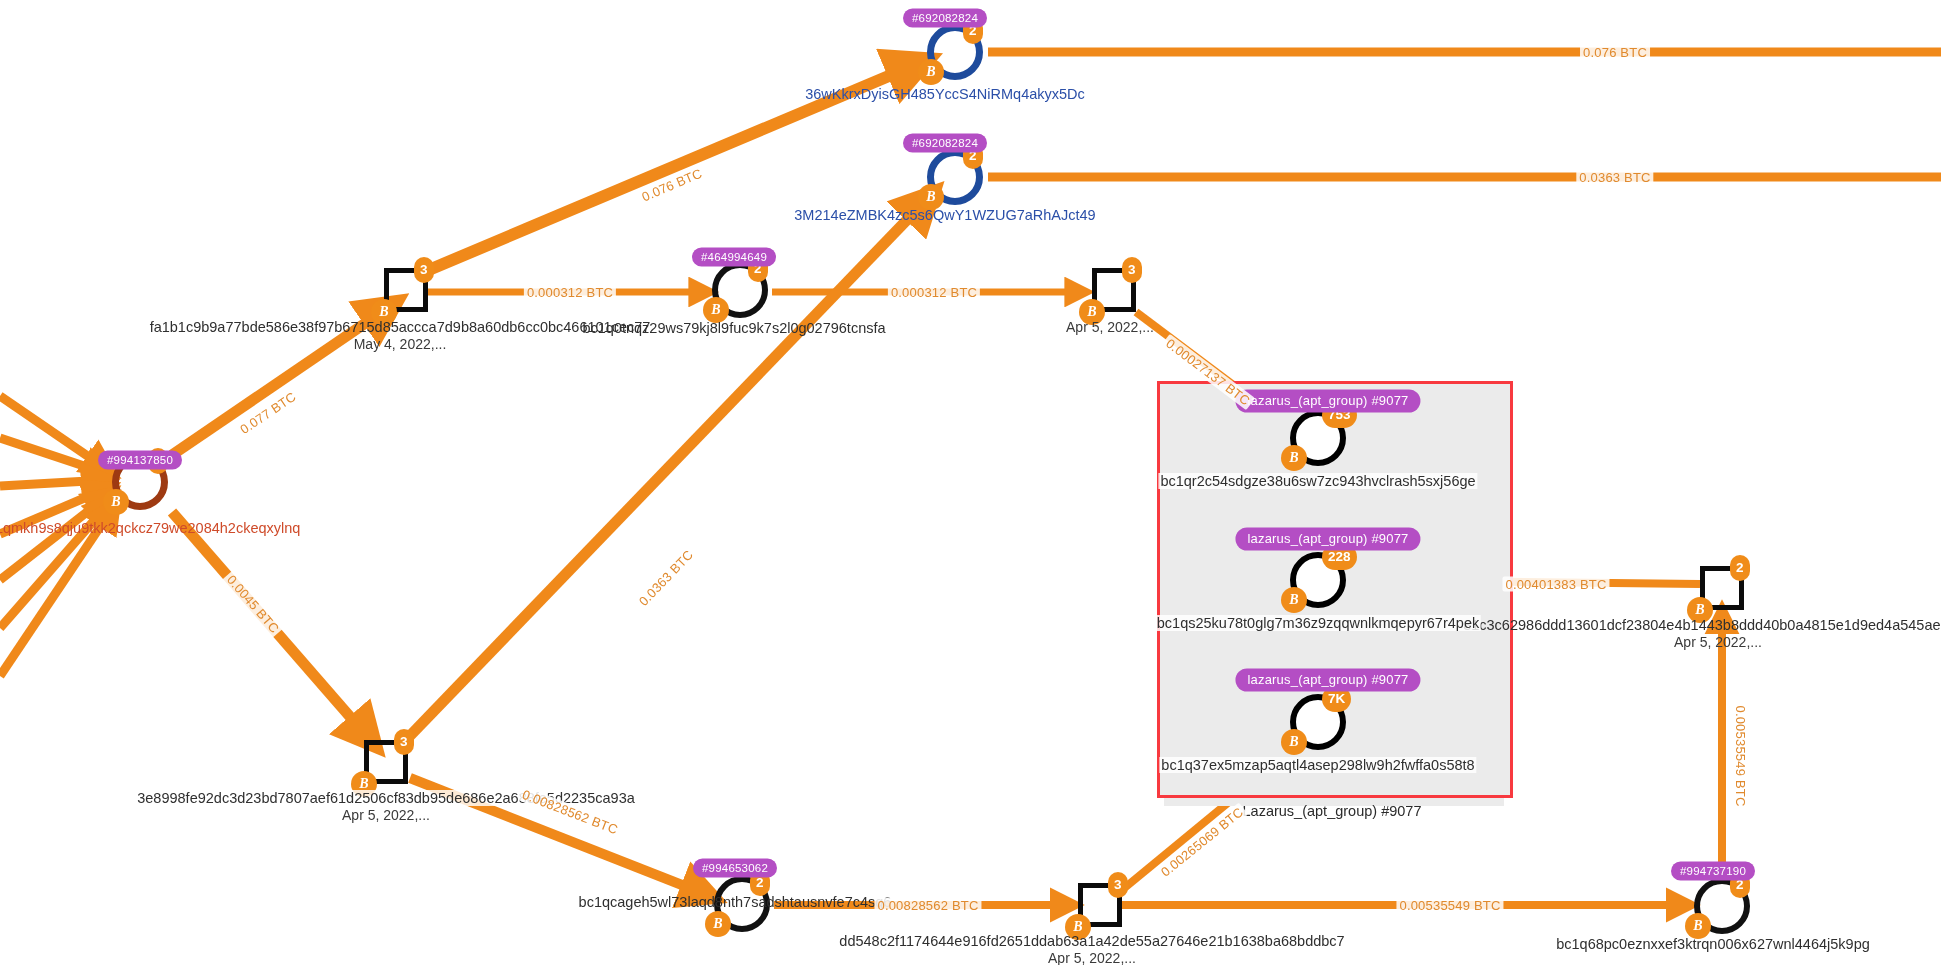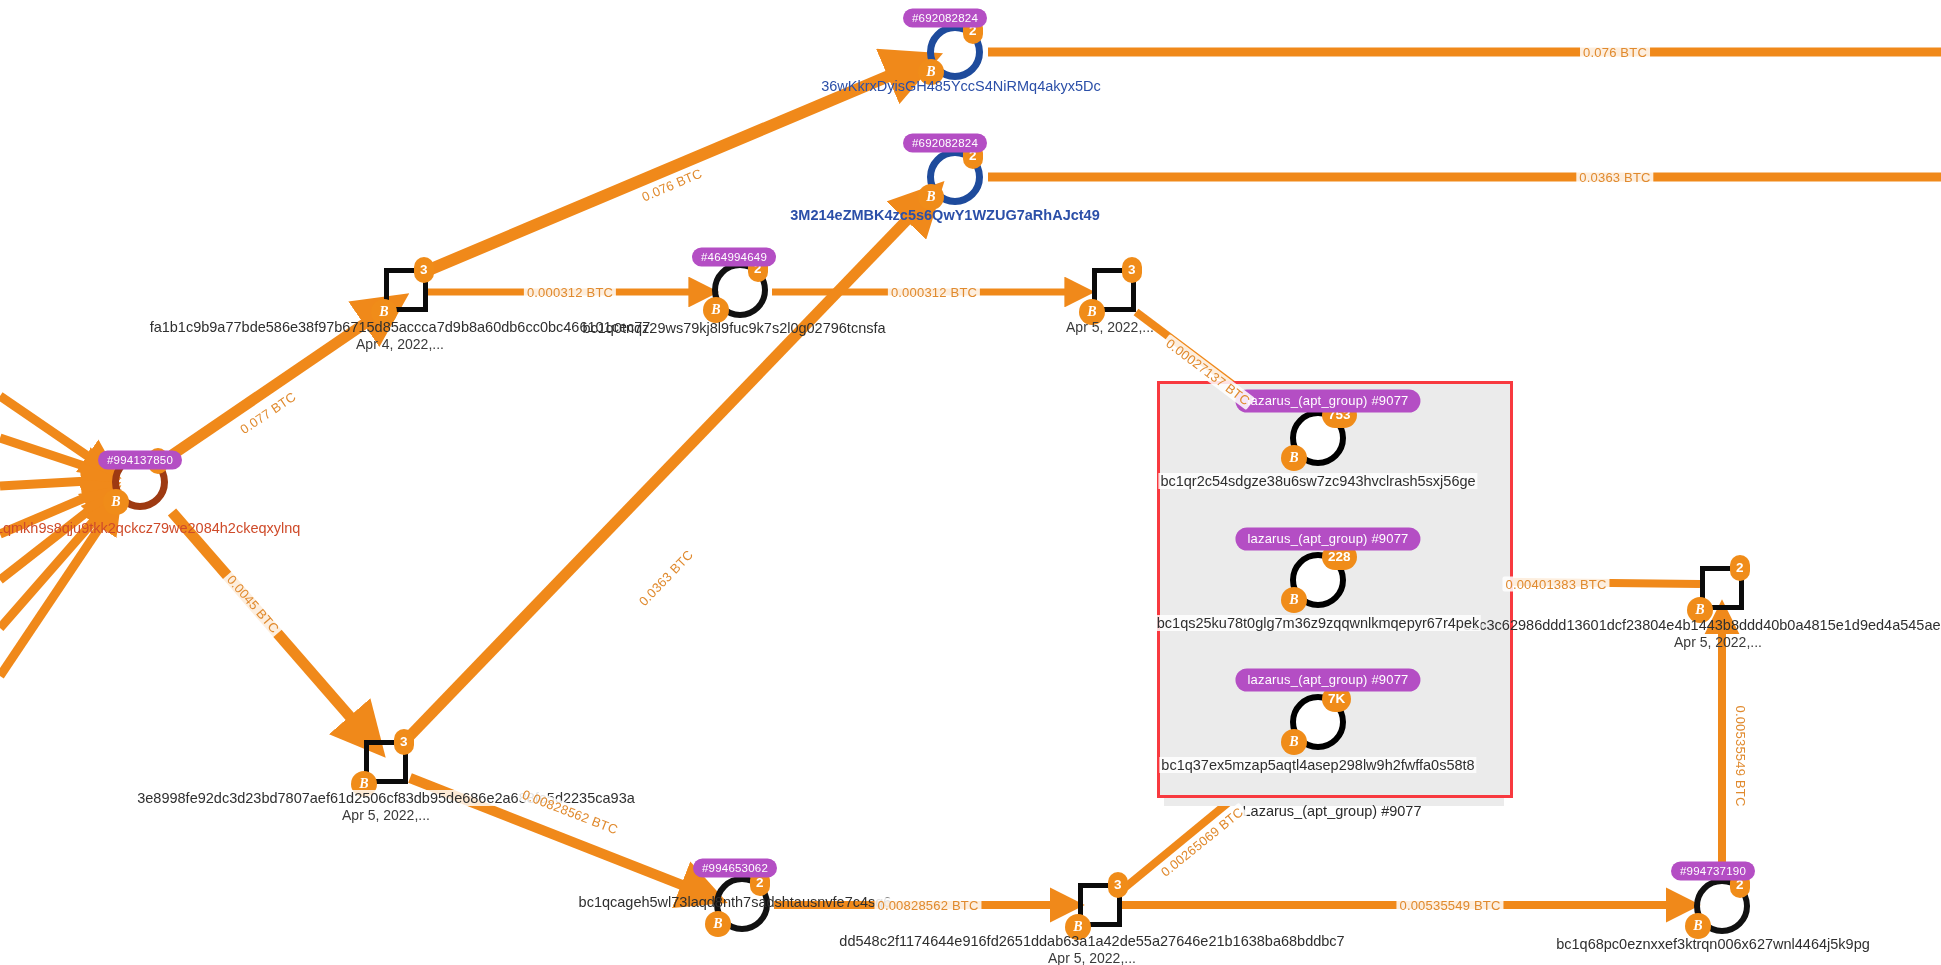--- a/index.html
+++ b/index.html
@@ -137,38 +137,38 @@
   <div class="cluster-shadow" style="left:1164px;top:392px;width:340px;height:414px;"></div>
   <div class="cluster-box" style="left:1157px;top:381px;width:350px;height:411px;"></div>
   <div class="cluster-caption" style="left:1157px;top:803px;width:350px;">Lazarus_(apt_group) #9077</div>
 
   <div class="node" style="left:955px;top:52px;">
     <div class="ring addr-blue"></div>
     <div class="badge-count" style="left:36px;top:-6px;">2</div>
     <div class="badge-btc" style="left:-9px;top:35px;">B</div>
   </div>
   <div class="tag" style="left:945px;top:18px;">#692082824</div>
-  <div class="node-label addr-link" style="left:945px;top:78px;margin-left:16px;">36wKkrxDyisGH485YccS4NiRMq4akyx5Dc</div>
+  <div class="node-label addr-link" style="left:945px;top:86px;">36wKkrxDyisGH485YccS4NiRMq4akyx5Dc</div>
 
   <div class="node" style="left:955px;top:177px;">
     <div class="ring addr-blue"></div>
     <div class="badge-count" style="left:36px;top:-6px;">2</div>
     <div class="badge-btc" style="left:-9px;top:35px;">B</div>
   </div>
   <div class="tag" style="left:945px;top:143px;">#692082824</div>
-  <div class="node-label addr-link" style="left:945px;top:207px;font-weight:bold;">3M214eZMBK4zc5s6QwY1WZUG7aRhAJct49</div>
+  <div class="node-label addr-link" style="left:945px;top:207px;">3M214eZMBK4zc5s6QwY1WZUG7aRhAJct49</div>
 
   <div class="node" style="left:406px;top:290px;">
     <div class="tx-square"></div>
     <div class="badge-count" style="left:30px;top:-11px;">3</div>
     <div class="badge-btc" style="left:-13px;top:31px;">B</div>
   </div>
   <div class="node-label addr" style="left:400px;top:319px;">
     <span>fa1b1c9b9a77bde586e38f97b6715d85accca7d9b8a60db6cc0bc466101cec77</span>
-    <span class="date">Apr 4, 2022,...</span>
+    <span class="date">May 4, 2022,...</span>
   </div>
 
   <div class="node" style="left:740px;top:290px;">
     <div class="ring addr-black"></div>
     <div class="badge-count" style="left:36px;top:-6px;">2</div>
     <div class="badge-btc" style="left:-9px;top:35px;">B</div>
   </div>
   <div class="tag" style="left:734px;top:257px;">#464994649</div>
   <div class="node-label addr" style="left:734px;top:320px;">bc1q0tnqz29ws79kj8l9fuc9k7s2l0g02796tcnsfa</div>
 

